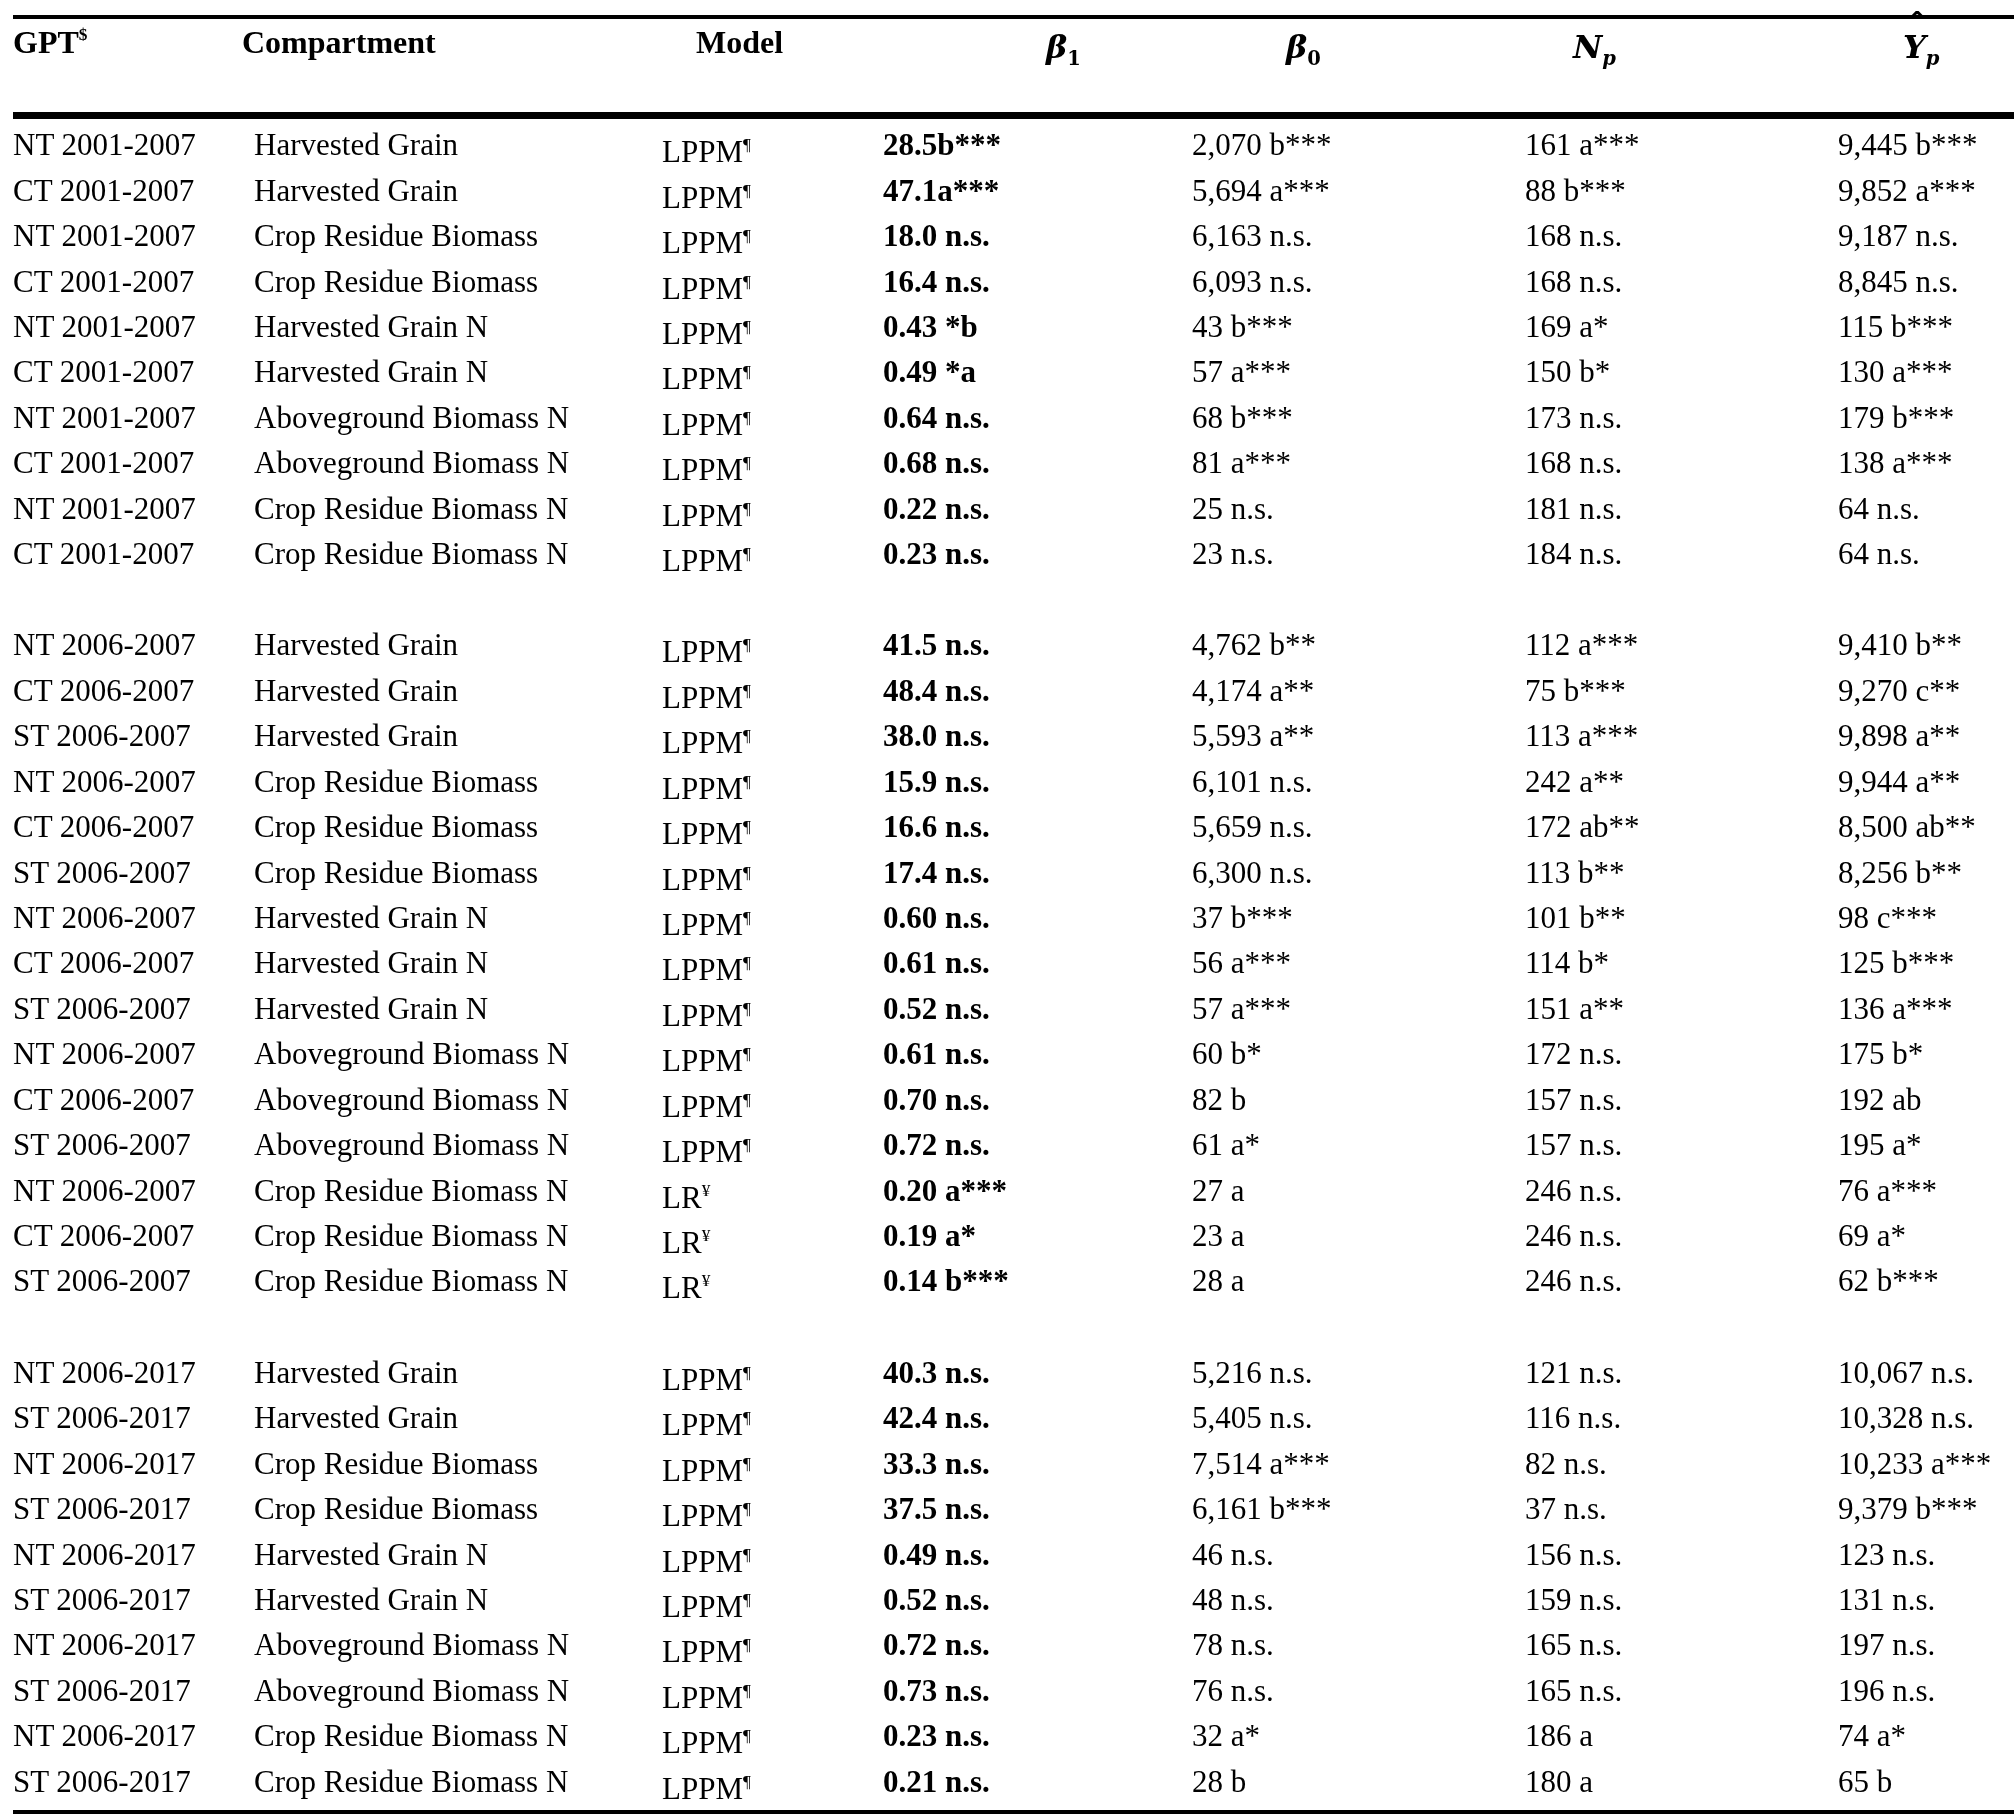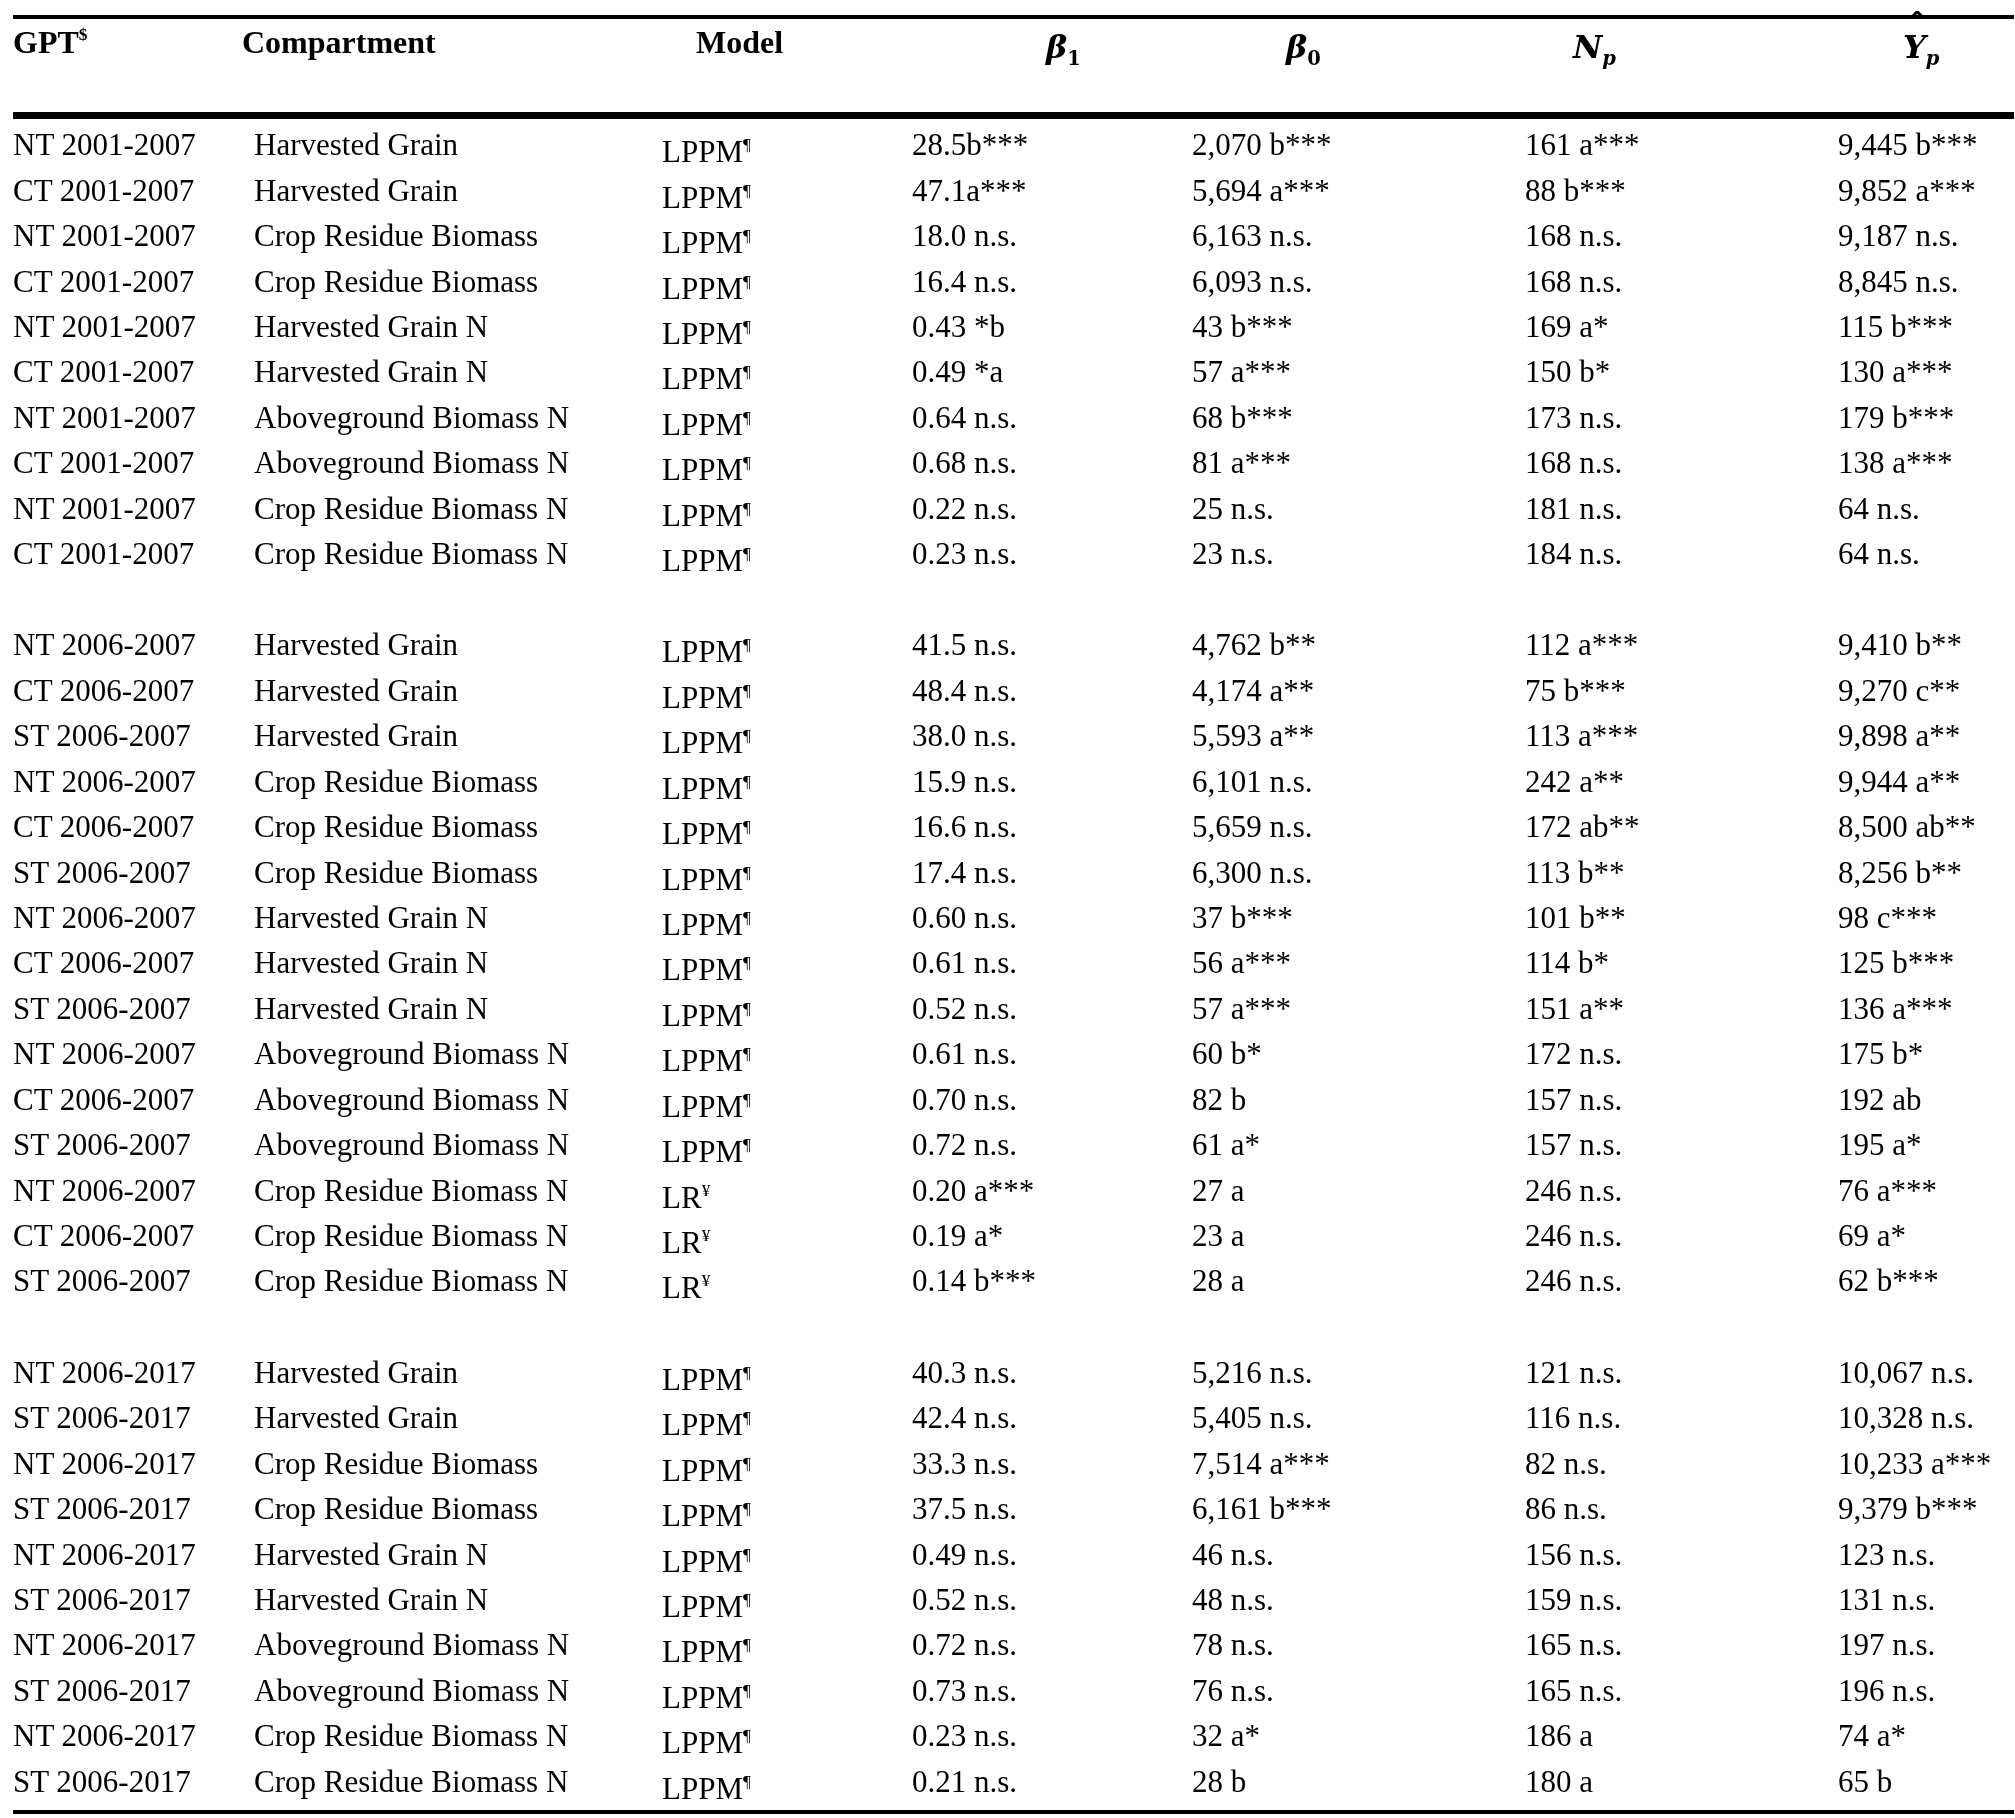--- a/index.html
+++ b/index.html
@@ -14,21 +14,21 @@
   .greek { font-style: italic; font-family: "DejaVu Serif", serif; }
   .greek sub { font-size: 19.5px; font-style: normal; }
   .greek .it { font-style: italic; }
   .yhat { display: inline-block; position: relative; }
   .yhat::before { content: "^"; position: absolute; left: 3.2px; top: -21.6px; font-size: 26px; font-style: normal; }
   .row { position: absolute; left: 0; width: 2015px; height: 45px; font-size: 31px; line-height: 45px; white-space: nowrap; }
   .cell { position: absolute; top: 0; }
   .c-gpt { left: 13px; }
   .c-comp { left: 254px; }
   .c-model { left: 662px; }
-  .c-b1 { left: 912px; }
+  .c-b1 { left: 883px; font-weight: bold; }
   .c-b0 { left: 1192px; }
   .c-np { left: 1525px; }
   .c-yp { left: 1812px; margin-left: 26px; }
   .model sup { font-size: 17.3px; vertical-align: 12px; }
 </style>
 </head>
 <body>
 
 <div class="rule top"></div>
 
@@ -294,21 +294,21 @@
       <span class="cell c-b0">7,514 a***</span>
       <span class="cell c-np">82 n.s.</span>
       <span class="cell c-yp">10,233 a***</span>
     </div>
     <div class="row" style="top: 1486px;">
       <span class="cell c-gpt">ST 2006-2017</span>
       <span class="cell c-comp">Crop Residue Biomass</span>
       <span class="cell c-model model"><span>LPPM</span><sup>¶</sup></span>
       <span class="cell c-b1">37.5 n.s.</span>
       <span class="cell c-b0">6,161 b***</span>
-      <span class="cell c-np">86 n.s.</span>
+      <span class="cell c-np">37 n.s.</span>
       <span class="cell c-yp">9,379 b***</span>
     </div>
     <div class="row" style="top: 1532px;">
       <span class="cell c-gpt">NT 2006-2017</span>
       <span class="cell c-comp">Harvested Grain N</span>
       <span class="cell c-model model"><span>LPPM</span><sup>¶</sup></span>
       <span class="cell c-b1">0.49 n.s.</span>
       <span class="cell c-b0">46 n.s.</span>
       <span class="cell c-np">156 n.s.</span>
       <span class="cell c-yp">123 n.s.</span>

